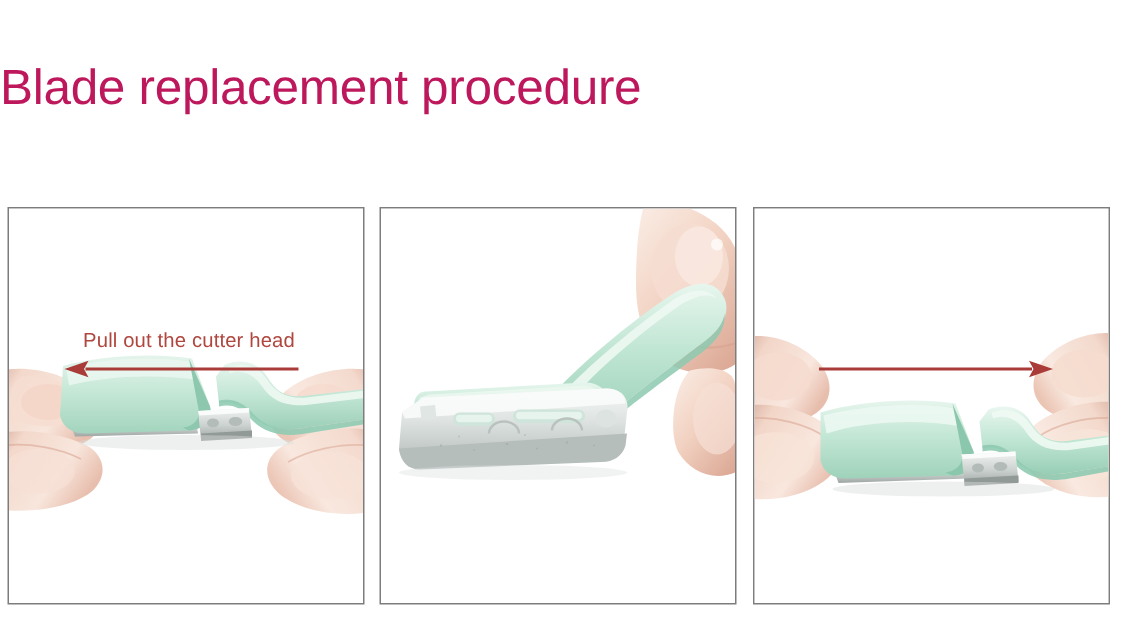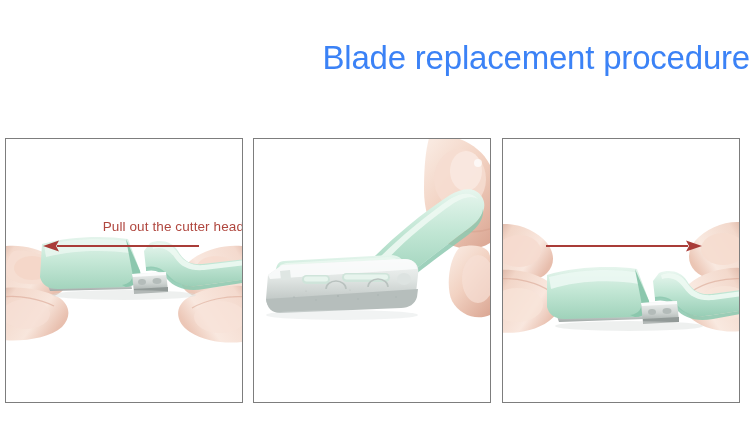--- a/index.html
+++ b/index.html
@@ -14,24 +14,24 @@
     overflow: hidden;
     font-family: "Liberation Sans", sans-serif;
   }
 
   
   #page-title {
     position: absolute;
     left: 0;
     top: 38px;
     width: 750px;
-    text-align: right;
+    text-align: left;
     font-size: 33px;
     font-weight: 400;
-    color: #3b82f6;
+    color: #be185d;
     letter-spacing: -0.2px;
     line-height: 40px;
     white-space: nowrap;
   }
 
   
   .panel {
     position: absolute;
     top: 138px;
     width: 238px;
@@ -42,21 +42,21 @@
     overflow: hidden;
   }
   #panel-1 { left: 5px; }
   #panel-2 { left: 253px; }
   #panel-3 { left: 502px; }
 
   
   .caption {
     position: absolute;
     width: 100%;
-    text-align: right;
+    text-align: center;
     font-size: 13.5px;
     color: #b0473f;
     white-space: nowrap;
     letter-spacing: 0.1px;
   }
   #caption-1 { top: 80px; left: 2px; }
   #caption-3 { top: 80px; left: 0px; }
 
   .arrow-wrap {
     position: absolute;

